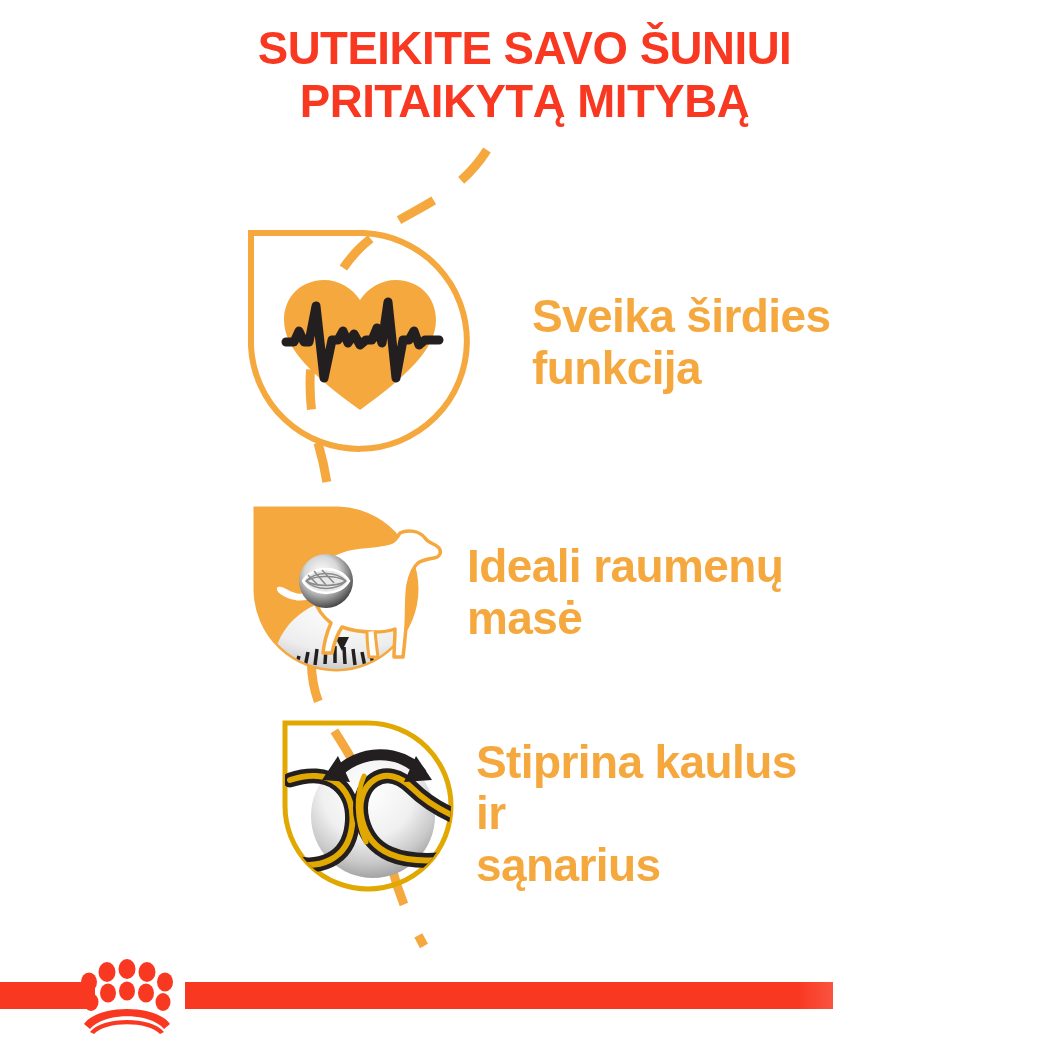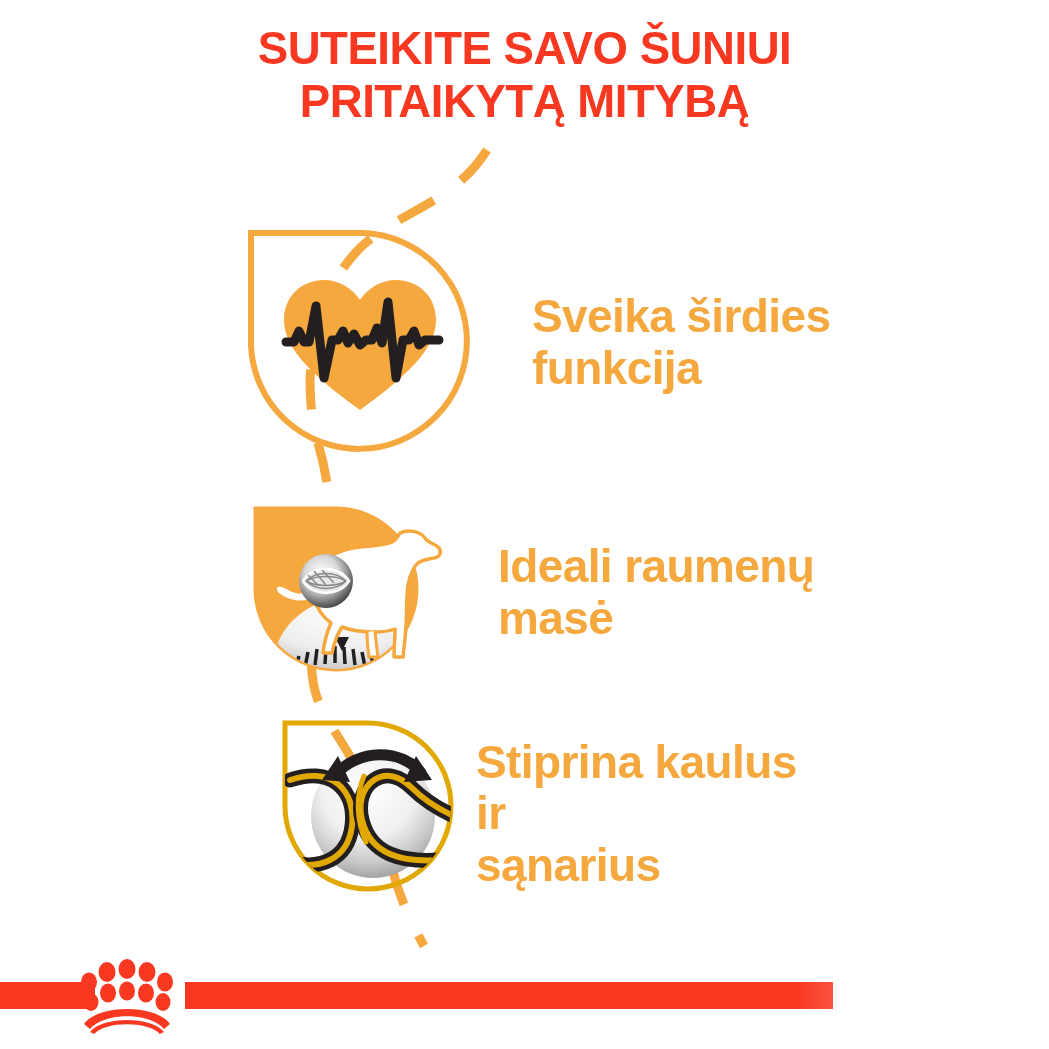--- a/index.html
+++ b/index.html
@@ -64,21 +64,21 @@
     font-weight: bold;
     font-size: 46px;
     line-height: 1.12;
     letter-spacing: -0.6px;
     white-space: pre-line;
   }
 
   #feature-1 { left: 246px; top: 228px; }
   #feature-1 .feature-text { margin-left: 58px; margin-top: -2px; }
 
-  #feature-2 { left: 250px; top: 503px; gap: 31px; }
+  #feature-2 { left: 250px; top: 503px; }
   #feature-2 .feature-text { margin-left: 12px; margin-top: 0px; }
 
   #feature-3 { left: 280px; top: 718px; }
   #feature-3 .feature-text { margin-left: 10px; margin-top: 2px; }
 
   
   .footer {
     position: absolute;
     left: 0;
     bottom: 0;

